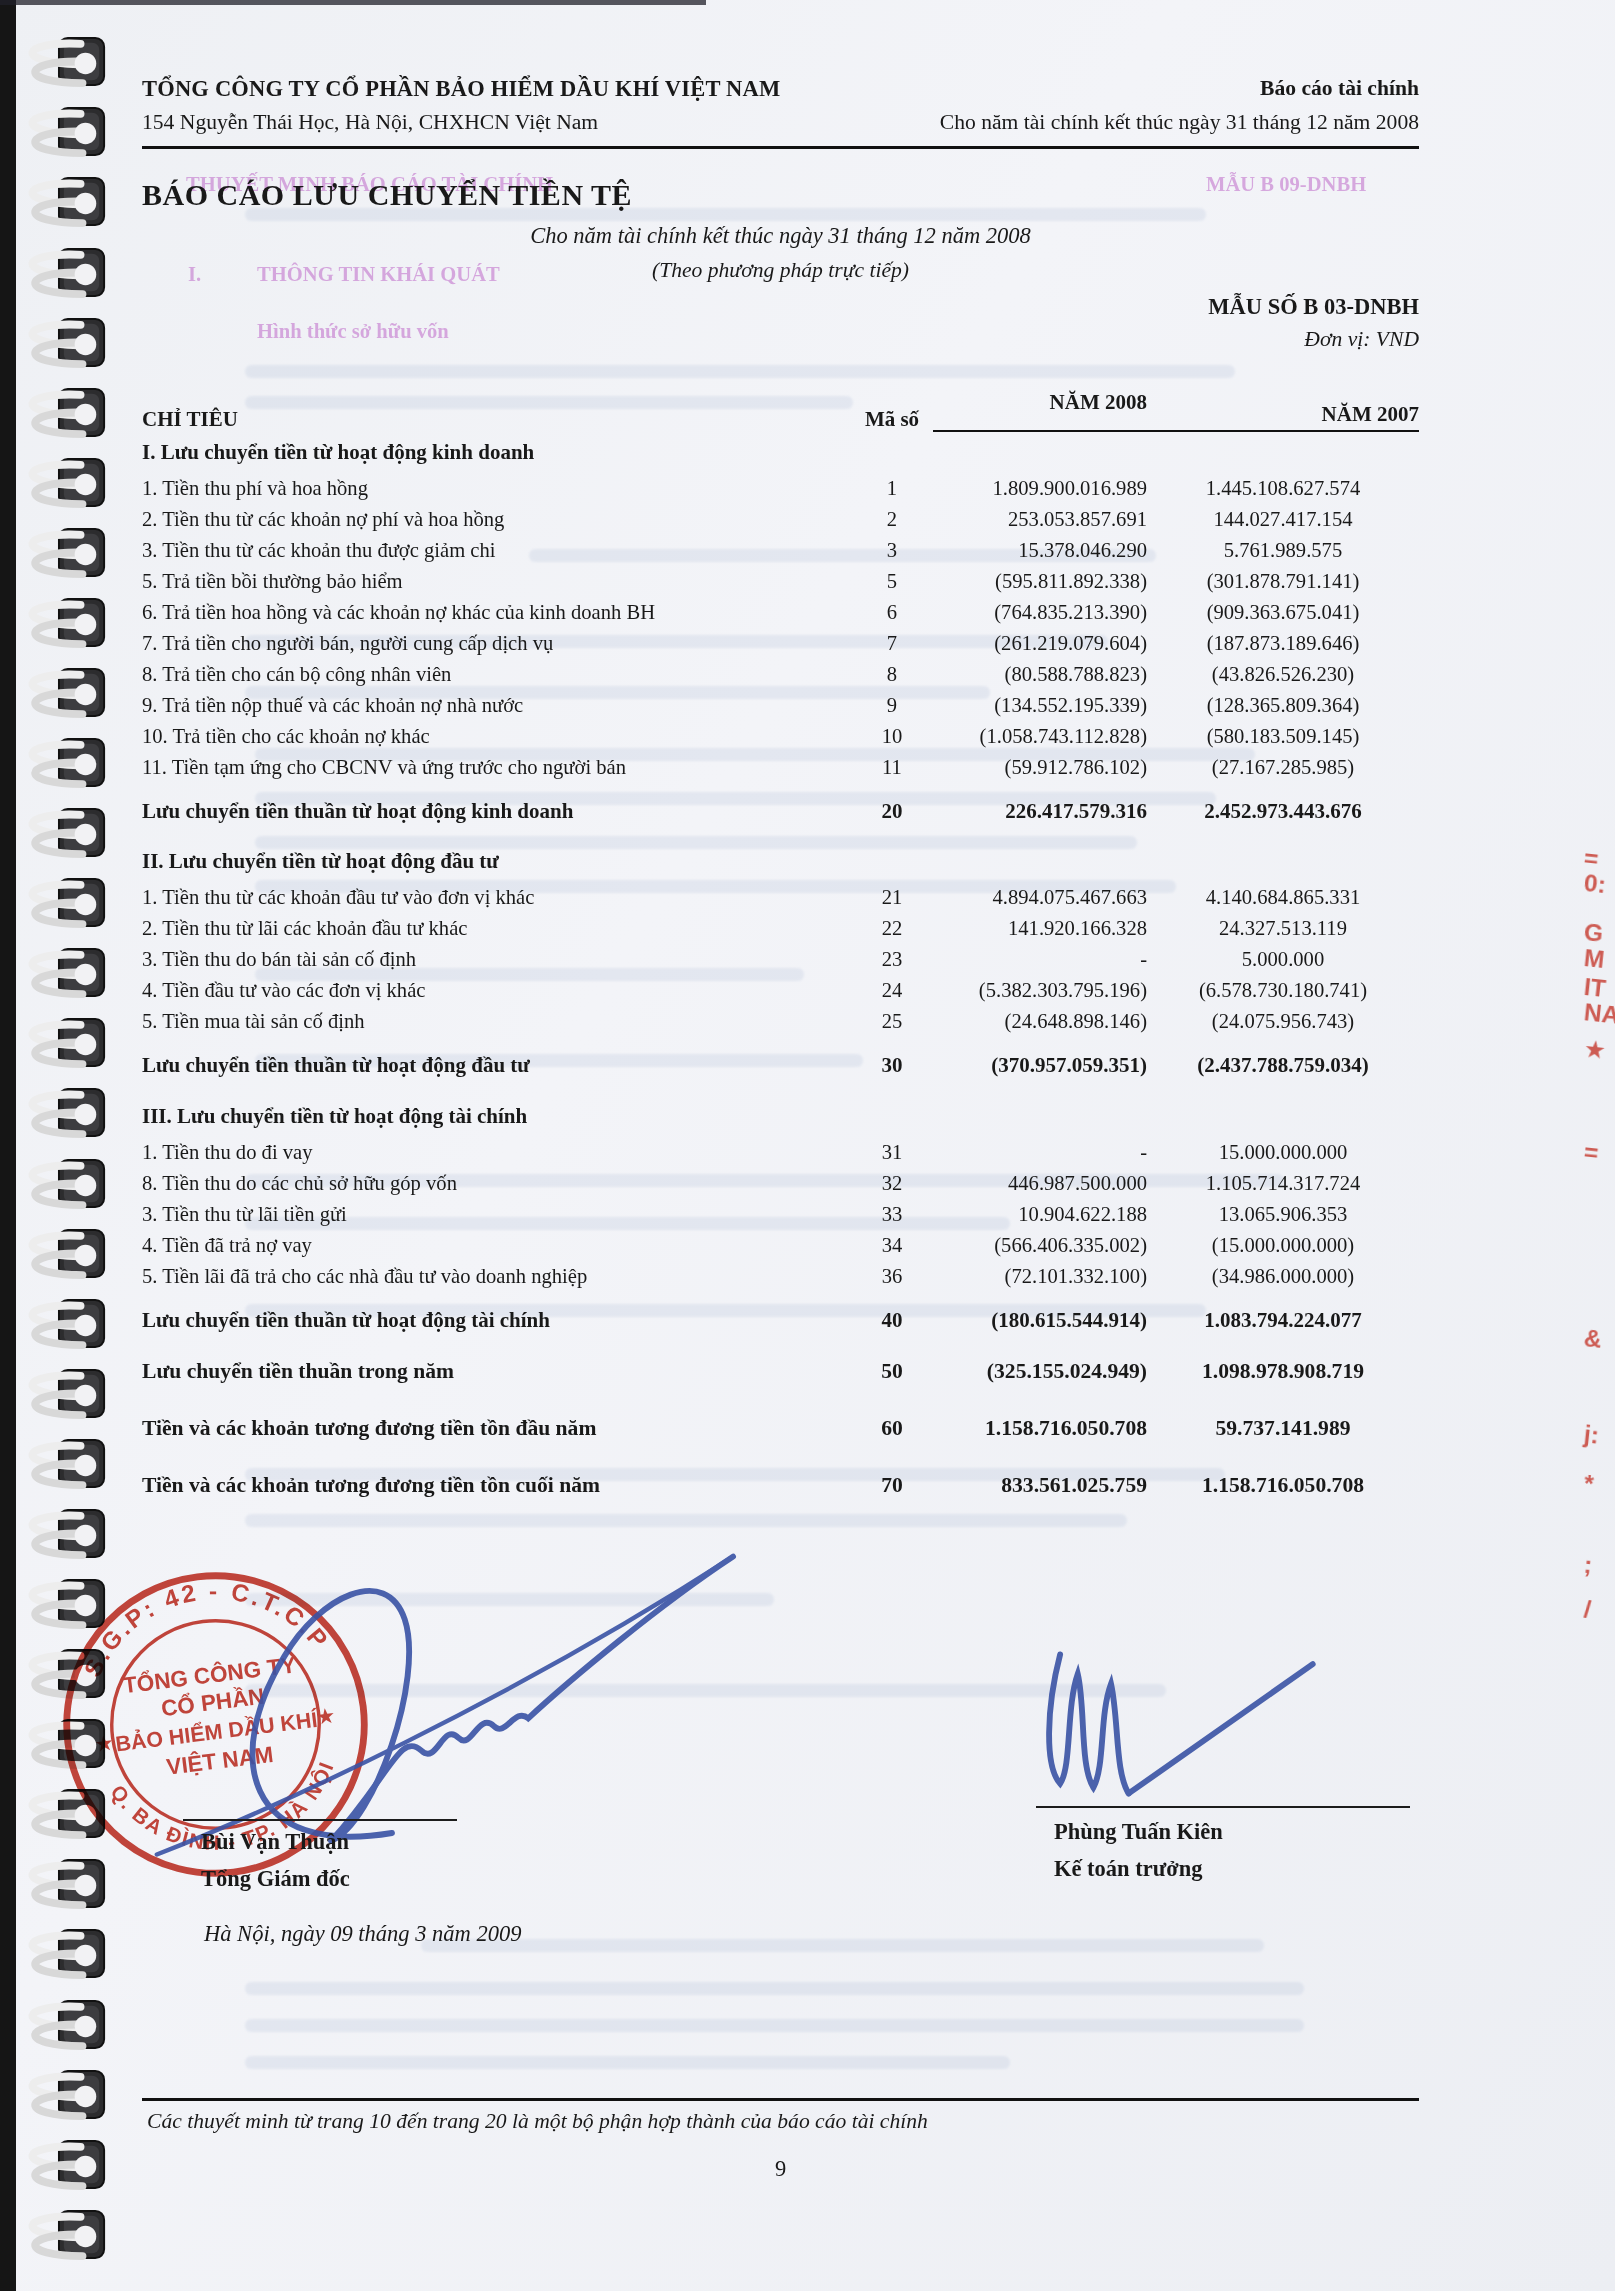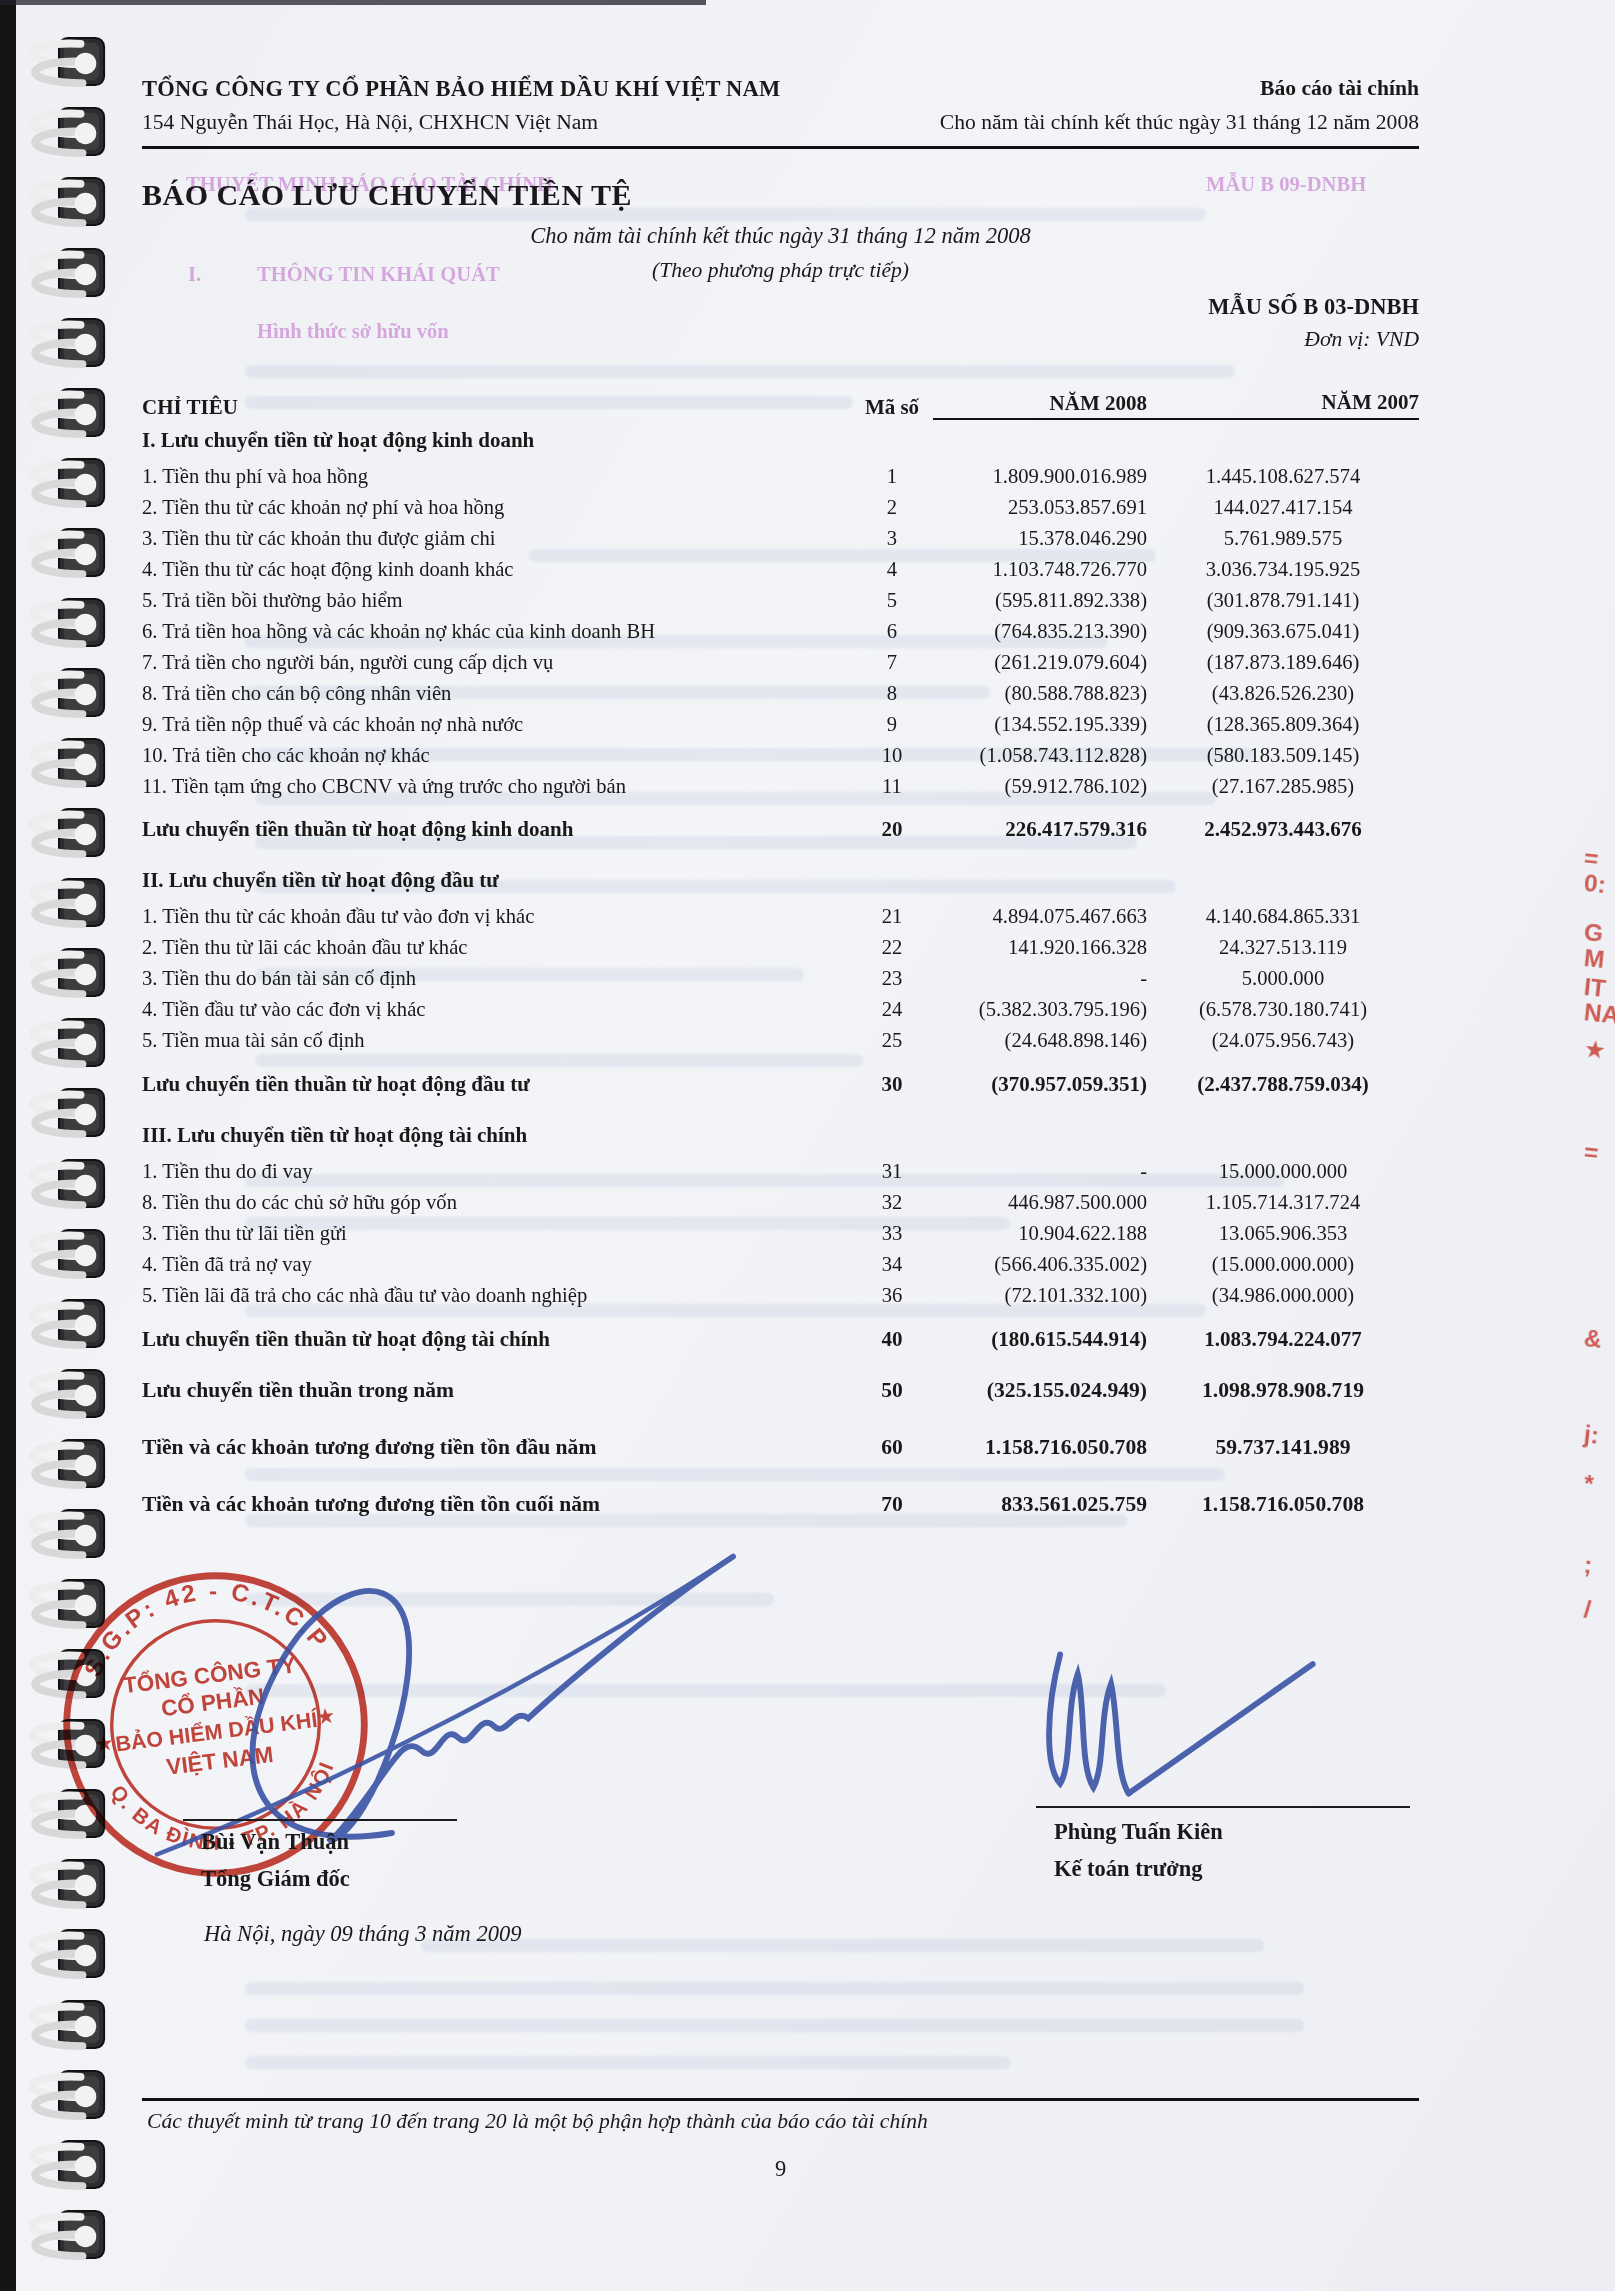--- a/index.html
+++ b/index.html
@@ -29,21 +29,21 @@
   
   #table{left:142px;top:390px;width:1277px;}
   .trow{display:flex;align-items:baseline;}
   .trow .lbl{flex:1;padding-right:5.9px;}
   .trow .code{width:82px;text-align:center;}
   .trow .v08{width:214px;text-align:right;}
   .trow .v07{width:272px;text-align:center;}
   #thead{display:flex;font-weight:bold;font-size:21px;margin-bottom:7.8px;align-items:flex-end;}
   #thead .lbl{flex:1;}
   #thead .code{width:82px;text-align:center;}
-  #thead .v08{width:214px;text-align:right;border-bottom:2.9px solid #111;padding-bottom:2px;}
+  #thead .v08{width:214px;text-align:right;border-bottom:2.9px solid #111;padding-bottom:15px;}
   #thead .v07{width:272px;text-align:right;border-bottom:2.9px solid #111;padding-bottom:2.9px;}
   .trow.item{min-height:31px;font-size:20.6px;}
   .trow.section{min-height:37px;font-size:21px;font-weight:bold;margin-top:7.8px;}
   .trow.total{min-height:39px;font-size:21px;font-weight:bold;margin:11.8px 0;}
   .trow.grand{min-height:45px;font-size:21.6px;font-weight:bold;margin-top:12px;}
   
   #stamp-wrap{left:54px;top:1563px;width:323px;height:323px;transform:rotate(-7deg);opacity:.92;mix-blend-mode:multiply;}
   .sigline{background:#1c1c1c;height:2px;}
   #sig-line-left{left:183px;top:1819px;width:274px;}
   #sig-line-right{left:1036px;top:1806px;width:374px;}
@@ -366,26 +366,20 @@
         <div class="v08">253.053.857.691</div>
         <div class="v07">144.027.417.154</div>
       </div>
       <div class="trow item">
         <div class="lbl">3. Tiền thu từ các khoản thu được giảm chi</div>
         <div class="code">3</div>
         <div class="v08">15.378.046.290</div>
         <div class="v07">5.761.989.575</div>
       </div>
       <div class="trow item">
-        <div class="lbl">4. Tiền thu từ các hoạt động kinh doanh khác</div>
-        <div class="code">4</div>
-        <div class="v08">1.103.748.726.770</div>
-        <div class="v07">3.036.734.195.925</div>
-      </div>
-      <div class="trow item">
         <div class="lbl">5. Trả tiền bồi thường bảo hiểm</div>
         <div class="code">5</div>
         <div class="v08">(595.811.892.338)</div>
         <div class="v07">(301.878.791.141)</div>
       </div>
       <div class="trow item">
         <div class="lbl">6. Trả tiền hoa hồng và các khoản nợ khác của kinh doanh BH</div>
         <div class="code">6</div>
         <div class="v08">(764.835.213.390)</div>
         <div class="v07">(909.363.675.041)</div>

